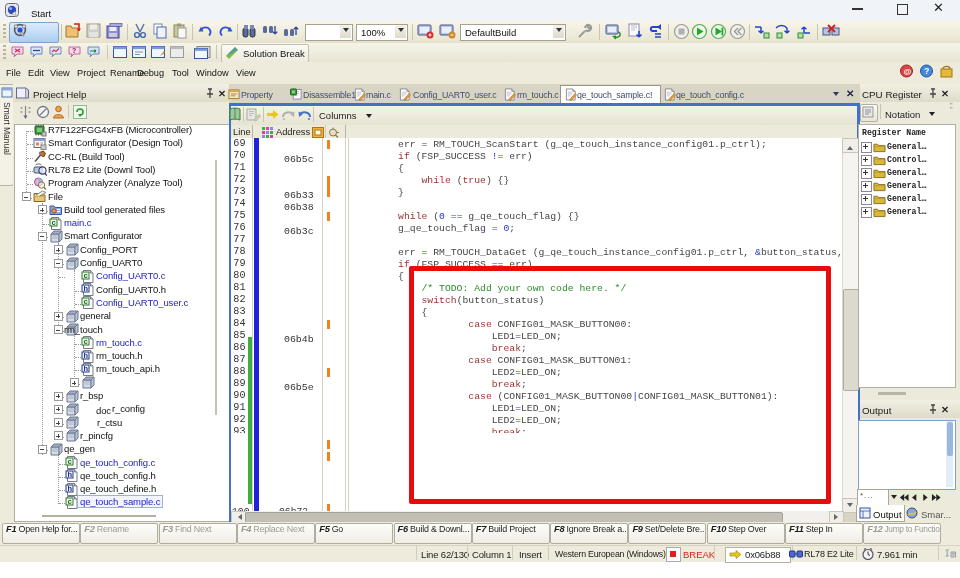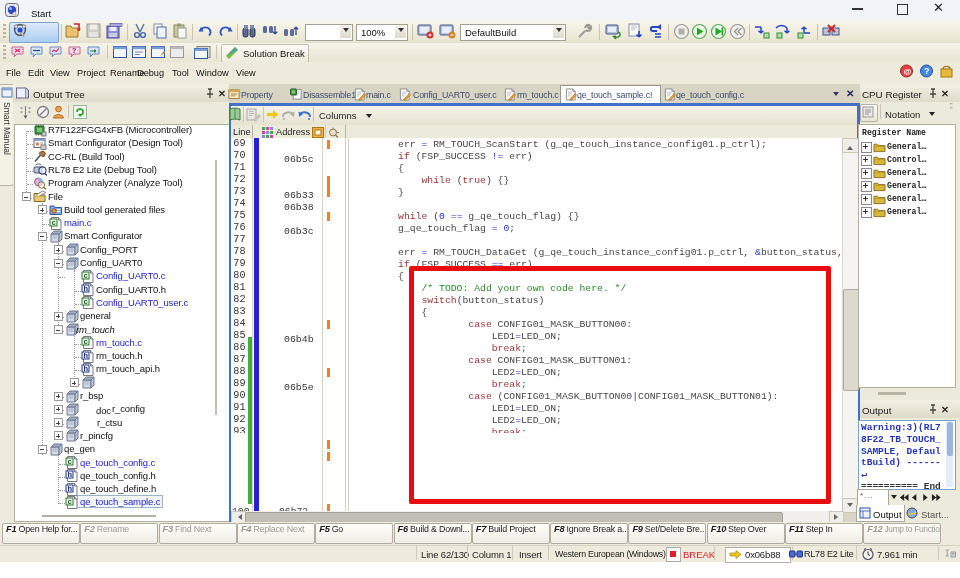--- a/index.html
+++ b/index.html
@@ -267,21 +267,21 @@
       <rect x="1" y="1" width="10" height="2.4" fill="#88a8d8"></rect>
     </svg>
 <div class="ab" style="left:2px;top:102px;font-size:8.5px;color:#333;writing-mode:vertical-lr">Smart Manual</div>
 
 <div class="ab" style="left:13px;top:84px;width:217px;height:437px;background:#eceadb"></div>
 <div class="ab" style="left:13px;top:84px;width:217px;height:18px;background:linear-gradient(#f2f0e4,#dfdbca)"></div>
 <svg class="ab" style="left:16px;top:87px" width="13" height="12" viewBox="0 0 13 12">
       <rect x="0.5" y="1" width="9" height="10" fill="#eef" stroke="#668"></rect>
       <path d="M9.5 1 L12.5 3 L12.5 11 L9.5 11" fill="#ccd" stroke="#668"></path>
     </svg>
-<div class="ab" style="left:33px;top:88.5px;font-size:9.8px;color:#1a1a1a">Output Tree</div>
+<div class="ab" style="left:33px;top:88.5px;font-size:9.8px;color:#1a1a1a">Project Help</div>
 <svg class="ab" style="left:205px;top:87.5px" width="10" height="11" viewBox="0 0 10 11">
       <path d="M3 1 H7 M5 1 V6 M2 6 H8 M5 6 V10" stroke="#444" stroke-width="1.3"></path>
     </svg>
 <div class="ab" style="left:218px;top:87.5px;font-size:9.5px;color:#222;font-weight:bold">✕</div>
 
 <svg class="ab" style="left:19px;top:105px" width="13" height="15" viewBox="0 0 13 15">
       <path d="M6.5 1 V11" stroke="#888" stroke-width="1.2"></path>
       <path d="M6.5 14 L4.5 10.5 H8.5Z" fill="#667"></path>
       <circle cx="2.5" cy="3" r="1.1" fill="#99a"></circle>
       <circle cx="2.5" cy="7" r="1.1" fill="#99a"></circle>
@@ -429,21 +429,21 @@
       <use href="#i-design"></use>
     </svg>
 <div class="treetxt" style="left:48px;top:137.3px;">Smart Configurator (Design Tool)</div>
 <svg class="ab" style="left:33px;top:150.1px" width="14" height="13">
       <use href="#i-hammer"></use>
     </svg>
 <div class="treetxt" style="left:48px;top:150.6px;">CC-RL (Build Tool)</div>
 <svg class="ab" style="left:33px;top:163.4px" width="14" height="13">
       <use href="#i-debug"></use>
     </svg>
-<div class="treetxt" style="left:48px;top:163.9px;">RL78 E2 Lite (Debug Tool)</div>
+<div class="treetxt" style="left:48px;top:163.9px;">RL78 E2 Lite (Downl Tool)</div>
 <svg class="ab" style="left:33px;top:176.7px" width="14" height="13">
       <use href="#i-analyzer"></use>
     </svg>
 <div class="treetxt" style="left:48px;top:177.2px;">Program Analyzer (Analyze Tool)</div>
 <div class="ebox" style="left:22px;top:192.0px"></div>
 <div class="ab" style="left:24px;top:196.5px;width:4px;height:1px;background:#444"></div>
 <svg class="ab" style="left:33px;top:190.0px" width="14" height="13">
       <use href="#i-ffolder"></use>
     </svg>
 <div class="treetxt" style="left:48px;top:190.5px;">File</div>
@@ -494,21 +494,21 @@
 <div class="ab" style="left:58px;top:314.2px;width:1px;height:4px;background:#444"></div>
 <svg class="ab" style="left:65px;top:309.70000000000005px" width="14" height="13">
       <use href="#i-pkg"></use>
     </svg>
 <div class="treetxt" style="left:80px;top:310.20000000000005px;">general</div>
 <div class="ebox" style="left:54px;top:325.0px"></div>
 <div class="ab" style="left:56px;top:329.5px;width:4px;height:1px;background:#444"></div>
 <svg class="ab" style="left:65px;top:323.0px" width="14" height="13">
       <use href="#i-pkg"></use>
     </svg>
-<div class="treetxt" style="left:76px;top:323.5px;font-style:italic;">rm_touch</div>
+<div class="treetxt" style="left:64px;top:323.5px;">rm_touch</div>
 <svg class="ab" style="left:81px;top:336.3px" width="14" height="13">
       <use href="#i-cfile"></use>
     </svg>
 <div class="treetxt blue" style="left:96px;top:336.8px;">rm_touch.c</div>
 <svg class="ab" style="left:81px;top:349.6px" width="14" height="13">
       <use href="#i-hfile"></use>
     </svg>
 <div class="treetxt" style="left:96px;top:350.1px;">rm_touch.h</div>
 <svg class="ab" style="left:81px;top:362.9px" width="14" height="13">
       <use href="#i-hfile"></use>
@@ -877,26 +877,20 @@
 
 <div class="ab" style="left:878px;top:392px;width:28px;height:3px;background:#b9b5a4"></div>
 
 <div class="ab" style="left:860px;top:400px;width:100px;height:18px;background:linear-gradient(#f2f0e4,#dfdbca)"></div>
 <div class="ab" style="left:862px;top:404.5px;font-size:9.8px;color:#1a1a1a">Output</div>
 <svg class="ab" style="left:928px;top:403.5px" width="10" height="11" viewBox="0 0 10 11">
       <path d="M3 1 H7 M5 1 V6 M2 6 H8 M5 6 V10" stroke="#444" stroke-width="1.3"></path>
     </svg>
 <div class="ab" style="left:941px;top:403.5px;font-size:9.5px;color:#222;font-weight:bold">✕</div>
 <div class="ab" style="left:858px;top:420px;width:96px;height:68px;background:#fff;border:1px solid #7da2ce"></div>
-<pre class="ab" style="left:861px;top:422px;margin:0;font:bold 9.5px/11.8px 'Liberation Mono',monospace;color:#2233bb">Warning:3)(RL7
-8F22_TB_TOUCH_
-SAMPLE, Defaul
-tBuild) ------
-↵
-<span style="color:#333">========== End</span></pre>
 <div class="ab" style="left:946px;top:421px;width:7px;height:66px;background:#e4edf7"></div>
 <div class="ab" style="left:946.5px;top:422px;width:6px;height:34px;background:#9ab8dc;border-radius:2px"></div>
 
 <div class="ab" style="left:857px;top:489px;width:30px;height:15px;background:#fff;border:1px solid #9a97886;border:1px solid #a9a597;border-bottom:none"></div>
 <div class="ab" style="left:860px;top:491px;font-size:8px;color:#555;letter-spacing:1px">*...</div>
 <div class="ab" style="left:891px;top:495px;width:0;height:0;border:3.5px solid transparent;border-top:4.5px solid #222"></div>
 <svg class="ab" style="left:899px;top:493px" width="52" height="9" viewBox="0 0 60 10">
       <path d="M6 1 L1 5 L6 9Z M11 1 L6 5 L11 9Z" fill="#222"></path>
       <path d="M20 1 L15 5 L20 9Z" fill="#222"></path>
       <path d="M28 1 L33 5 L28 9Z" fill="#222"></path>
@@ -906,21 +900,21 @@
 <div class="ab" style="left:856px;top:505px;width:47px;height:16px;background:#fdfdfa;border:1px solid #a9a597;border-top:none"></div>
 <svg class="ab" style="left:859px;top:507px" width="12" height="12" viewBox="0 0 12 12">
       <rect x="1" y="1" width="10" height="10" fill="#eef2fc" stroke="#3355aa"></rect>
       <path d="M1 4 H11 M4 4 V11" stroke="#3355aa" stroke-width="0.8"></path>
     </svg>
 <div class="ab" style="left:873px;top:508.5px;font-size:9.5px;color:#111">Output</div>
 <svg class="ab" style="left:906px;top:507px" width="12" height="12" viewBox="0 0 12 12">
       <circle cx="6" cy="6" r="5" fill="#88a8e0" stroke="#446"></circle>
       <path d="M2 8 C5 5,8 9,10 5" stroke="#e8c838" stroke-width="1.5" fill="none"></path>
     </svg>
-<div class="ab" style="left:921px;top:508.5px;font-size:9.5px;color:#555">Start...</div>
+<div class="ab" style="left:921px;top:508.5px;font-size:9.5px;color:#555">Smar...</div>
 
 <div class="ab beige" style="left:0;top:522px;width:960px;height:23px"></div>
 <div class="fkey" style="left:2.0px"><i>F1</i>Open Help for...</div>
 <div class="fkey dis" style="left:80.3px"><i>F2</i>Rename</div>
 <div class="fkey dis" style="left:158.6px"><i>F3</i>Find Next</div>
 <div class="fkey dis" style="left:236.9px"><i>F4</i>Replace Next</div>
 <div class="fkey" style="left:315.2px"><i>F5</i>Go</div>
 <div class="fkey" style="left:393.5px"><i>F6</i>Build &amp; Downl...</div>
 <div class="fkey" style="left:471.8px"><i>F7</i>Build Project</div>
 <div class="fkey" style="left:550.1px"><i>F8</i>Ignore Break a...</div>

